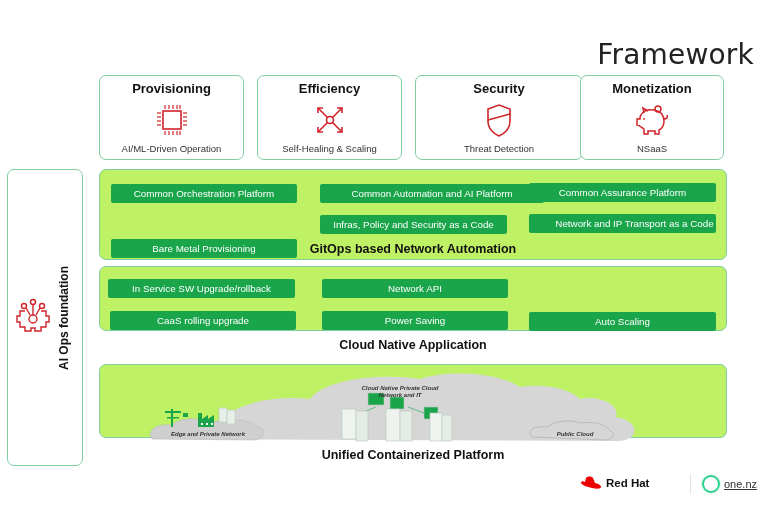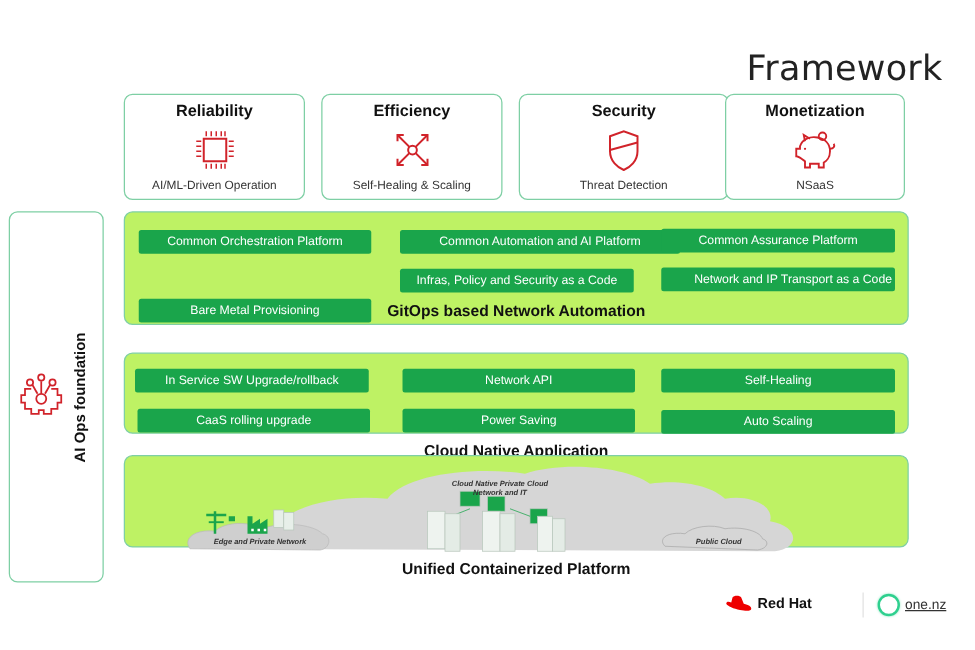--- a/index.html
+++ b/index.html
@@ -31,21 +31,21 @@
   .logo-one-text { font-size: 11px; color: #333; text-decoration: underline; }
 
   .small-italic { font-family: "Liberation Sans", sans-serif; font-style: italic; font-weight: 700; color: #333; font-size: 6px; position: absolute; text-align: center; }
 </style>
 </head>
 <body>
 
 <div class="title"><span>Framework</span></div>
 
 <div class="card" style="left:99px;width:145px;">
-  <div class="card-title">Reliability</div>
+  <div class="card-title">Provisioning</div>
   <svg class="card-icon" viewBox="0 0 40 38">
     <rect x="11" y="10" width="18" height="18" fill="none" stroke="#d1232a" stroke-width="1.6"></rect>
     <g stroke="#d1232a" stroke-width="1.2">
       <line x1="13" y1="4" x2="13" y2="8"></line>
         <line x1="17" y1="4" x2="17" y2="8"></line>
         <line x1="21" y1="4" x2="21" y2="8"></line>
         <line x1="25" y1="4" x2="25" y2="8"></line>
         <line x1="28" y1="4" x2="28" y2="8"></line>
       <line x1="13" y1="30" x2="13" y2="34"></line>
         <line x1="17" y1="30" x2="17" y2="34"></line>
@@ -124,24 +124,23 @@
 <div class="layer" style="top:169px;height:91px;">
   <div class="pill" style="left:11px;top:14px;width:186px;">Common Orchestration Platform</div>
   <div class="pill" style="left:220px;top:14px;width:224px;">Common Automation and AI Platform</div>
   <div class="pill" style="left:429px;top:13px;width:187px;">Common Assurance Platform</div>
   <div class="pill" style="left:11px;top:45px;width:186px;margin-top:24px;">Bare Metal Provisioning</div>
   <div class="pill" style="left:220px;top:45px;width:187px;">Infras, Policy and Security as a Code</div>
   <div class="pill" style="left:429px;top:44px;width:187px;padding-left:24px;">Network and IP Transport as a Code</div>
   <div class="layer-label" style="top:72px;">GitOps based Network Automation</div>
 </div>
 
-<div class="layer" style="top:266px;height:65px;margin-top:16px;">
+<div class="layer" style="top:266px;height:65px;">
   <div class="pill" style="left:8px;top:12px;width:187px;">In Service SW Upgrade/rollback</div>
   <div class="pill" style="left:222px;top:12px;width:186px;">Network API</div>
-  <div class="pill" style="left:429px;top:12px;width:187px;">Self-Healing</div>
   <div class="pill" style="left:10px;top:44px;width:186px;">CaaS rolling upgrade</div>
   <div class="pill" style="left:222px;top:44px;width:186px;">Power Saving</div>
   <div class="pill" style="left:429px;top:45px;width:187px;">Auto Scaling</div>
   <div class="layer-label" style="top:71px;">Cloud Native Application</div>
 </div>
 
 <div class="layer" style="top:364px;height:74px;">
   <svg style="position:absolute;left:0;top:0;" width="628" height="102" viewBox="0 0 628 102">
 
     <path d="M60 74 C60 60 90 56 120 58 C130 40 170 30 210 34 C225 14 280 8 320 14 C350 4 400 8 420 22 C445 18 470 24 480 34 C500 30 520 40 516 52 C540 56 540 74 520 76 Z" fill="#d6d6d6"></path>

